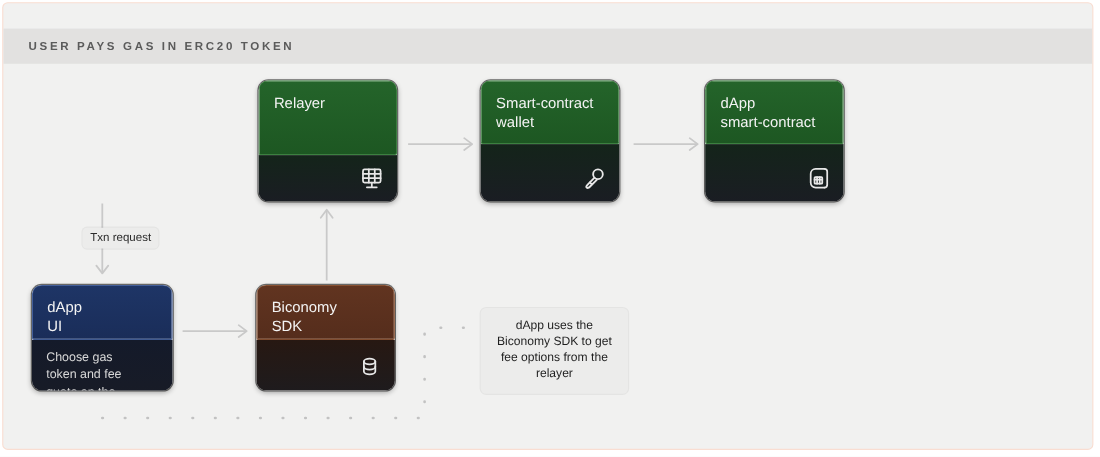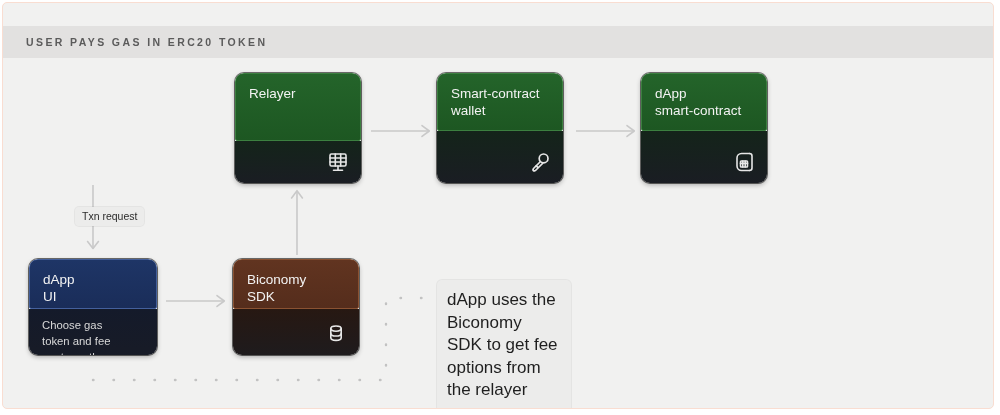--- a/index.html
+++ b/index.html
@@ -158,25 +158,26 @@
   
   #annotation-note {
     position: absolute;
     left: 434px;
     top: 277px;
     width: 134px;
     box-sizing: border-box;
     padding: 9px 10px 10px 10px;
     background: #ececeb;
     border-radius: 5px;
-    font-size: 17px;
+    font-size: 11px;
     line-height: 1.33;
     color: #1f1f1f;
     white-space: pre-line;
     box-shadow: 0 0 0 1px rgba(0,0,0,0.05);
+    text-align: center;
   }
 
   
   #dotted-connector {
     position: absolute;
     left: 80px;
     top: 280px;
     pointer-events: none;
   }
   #dotted-connector svg { display: block; overflow: visible; }

